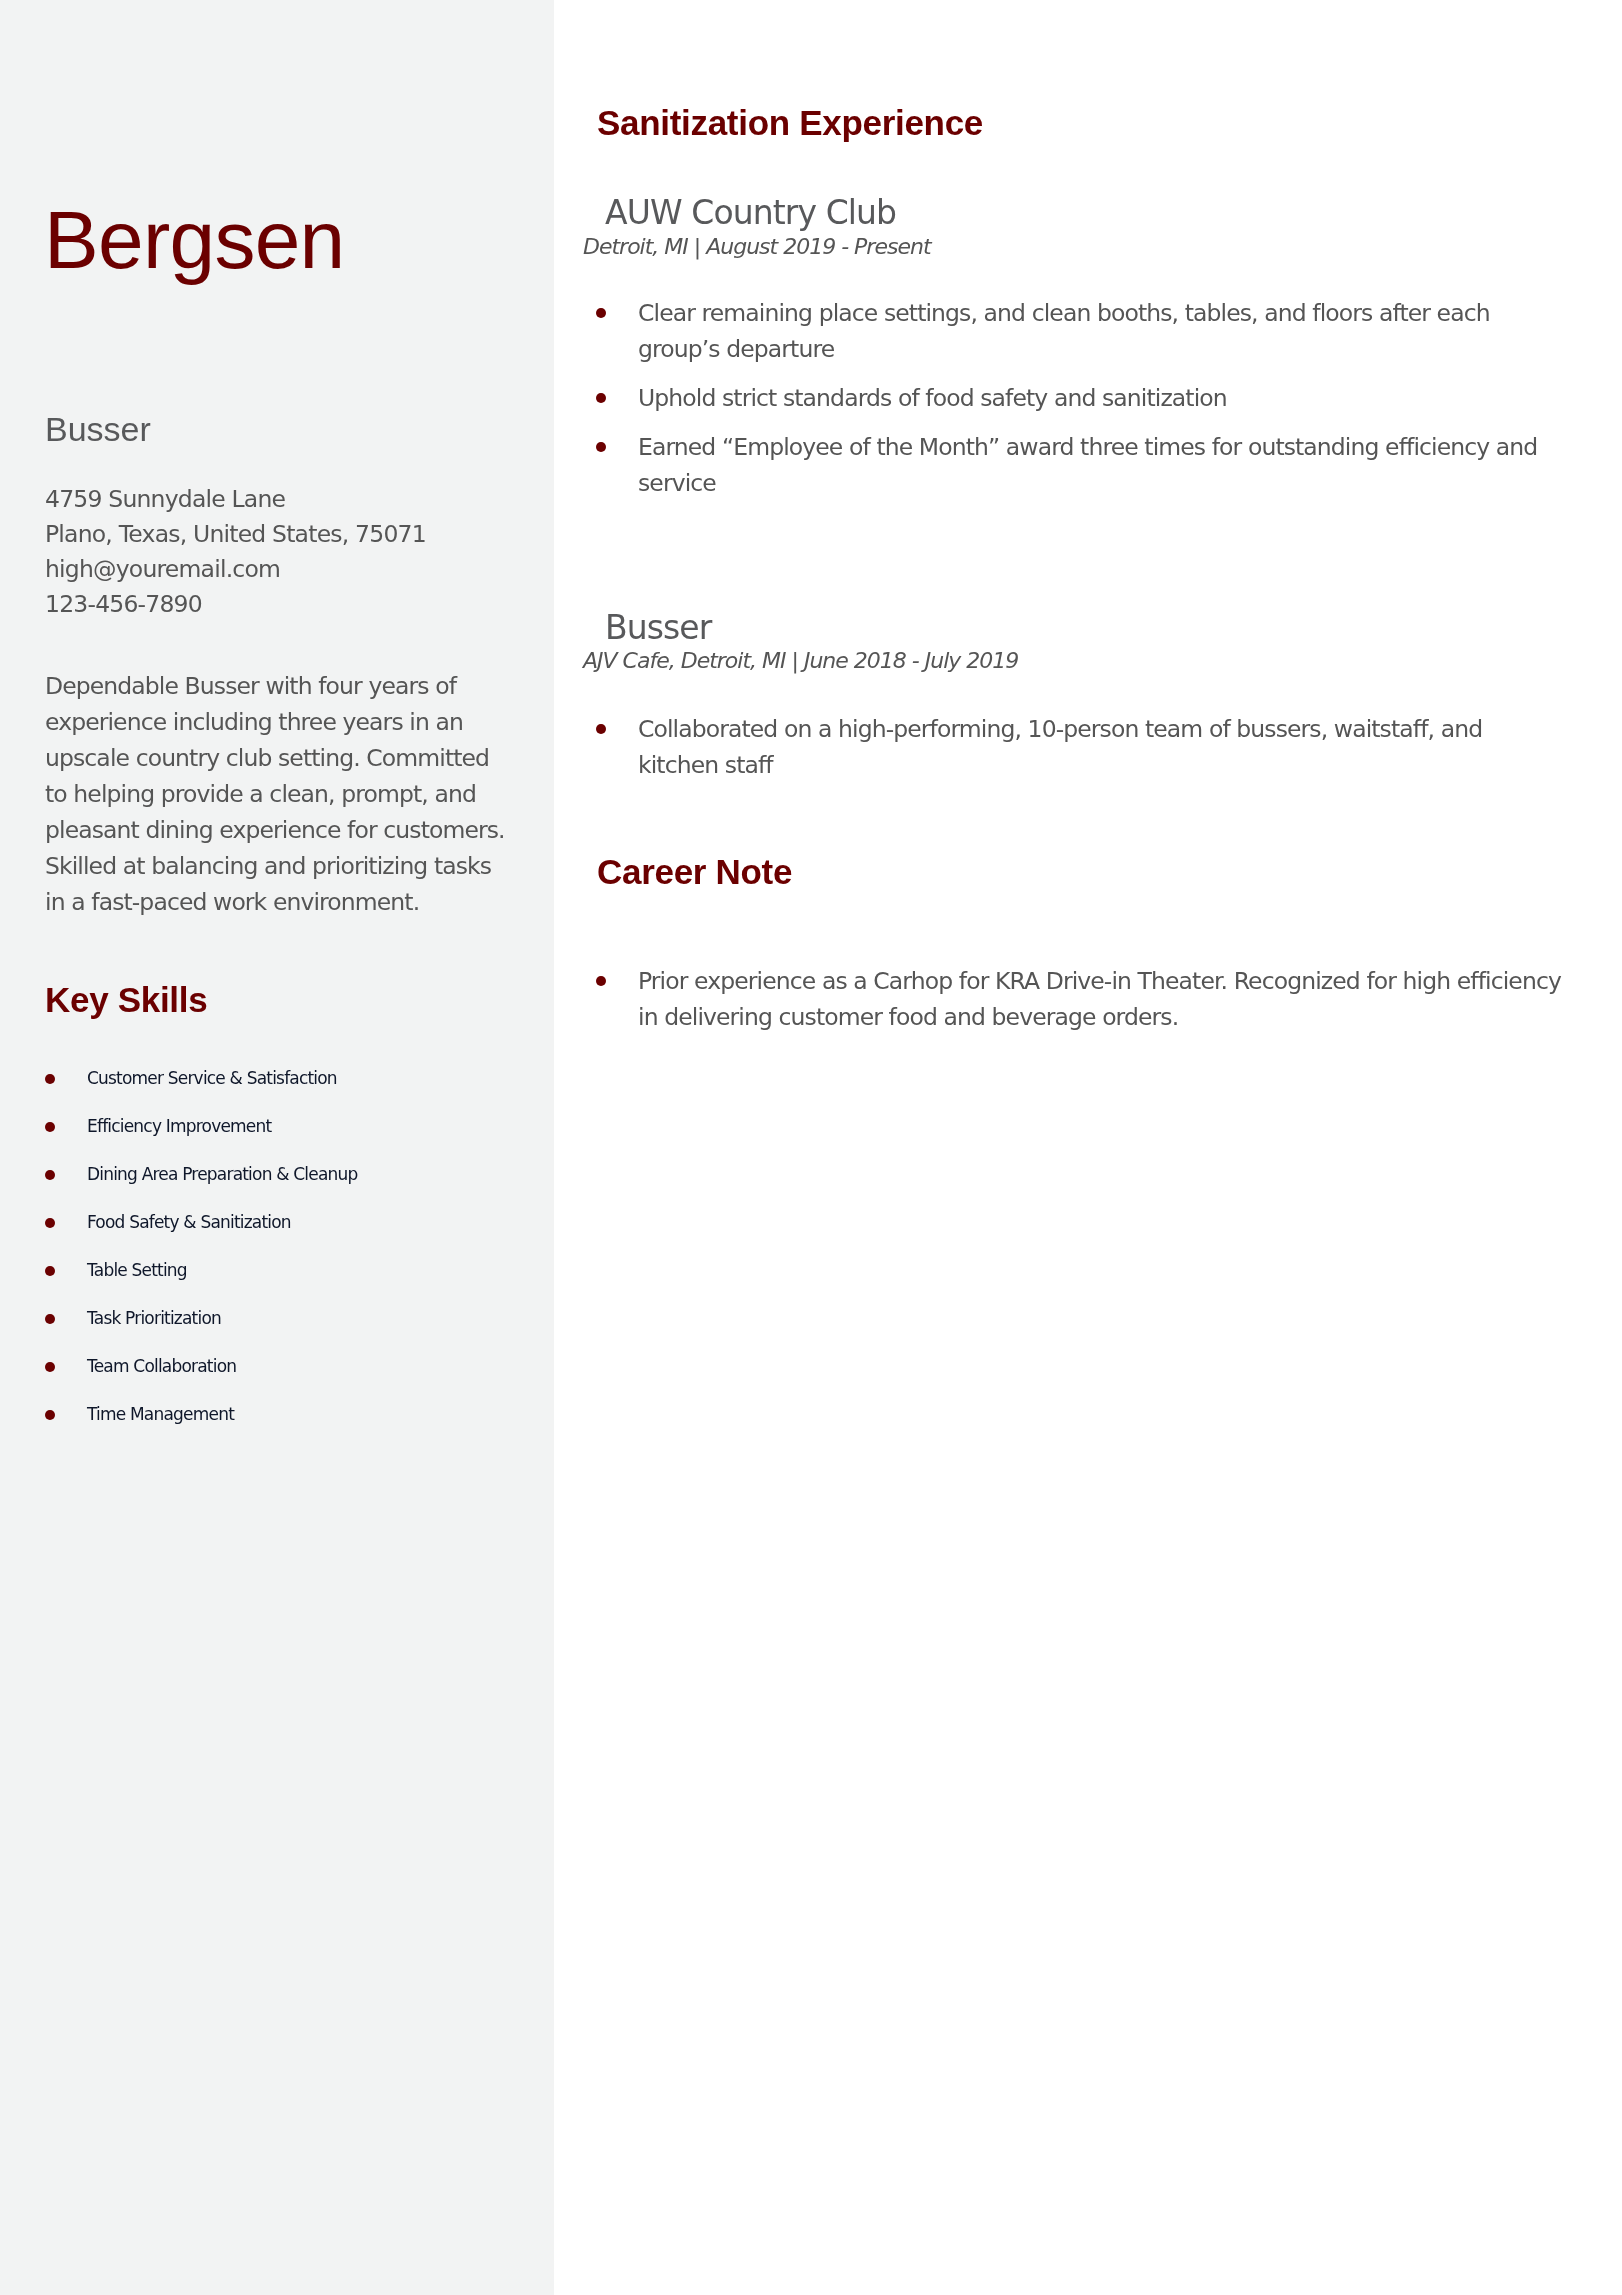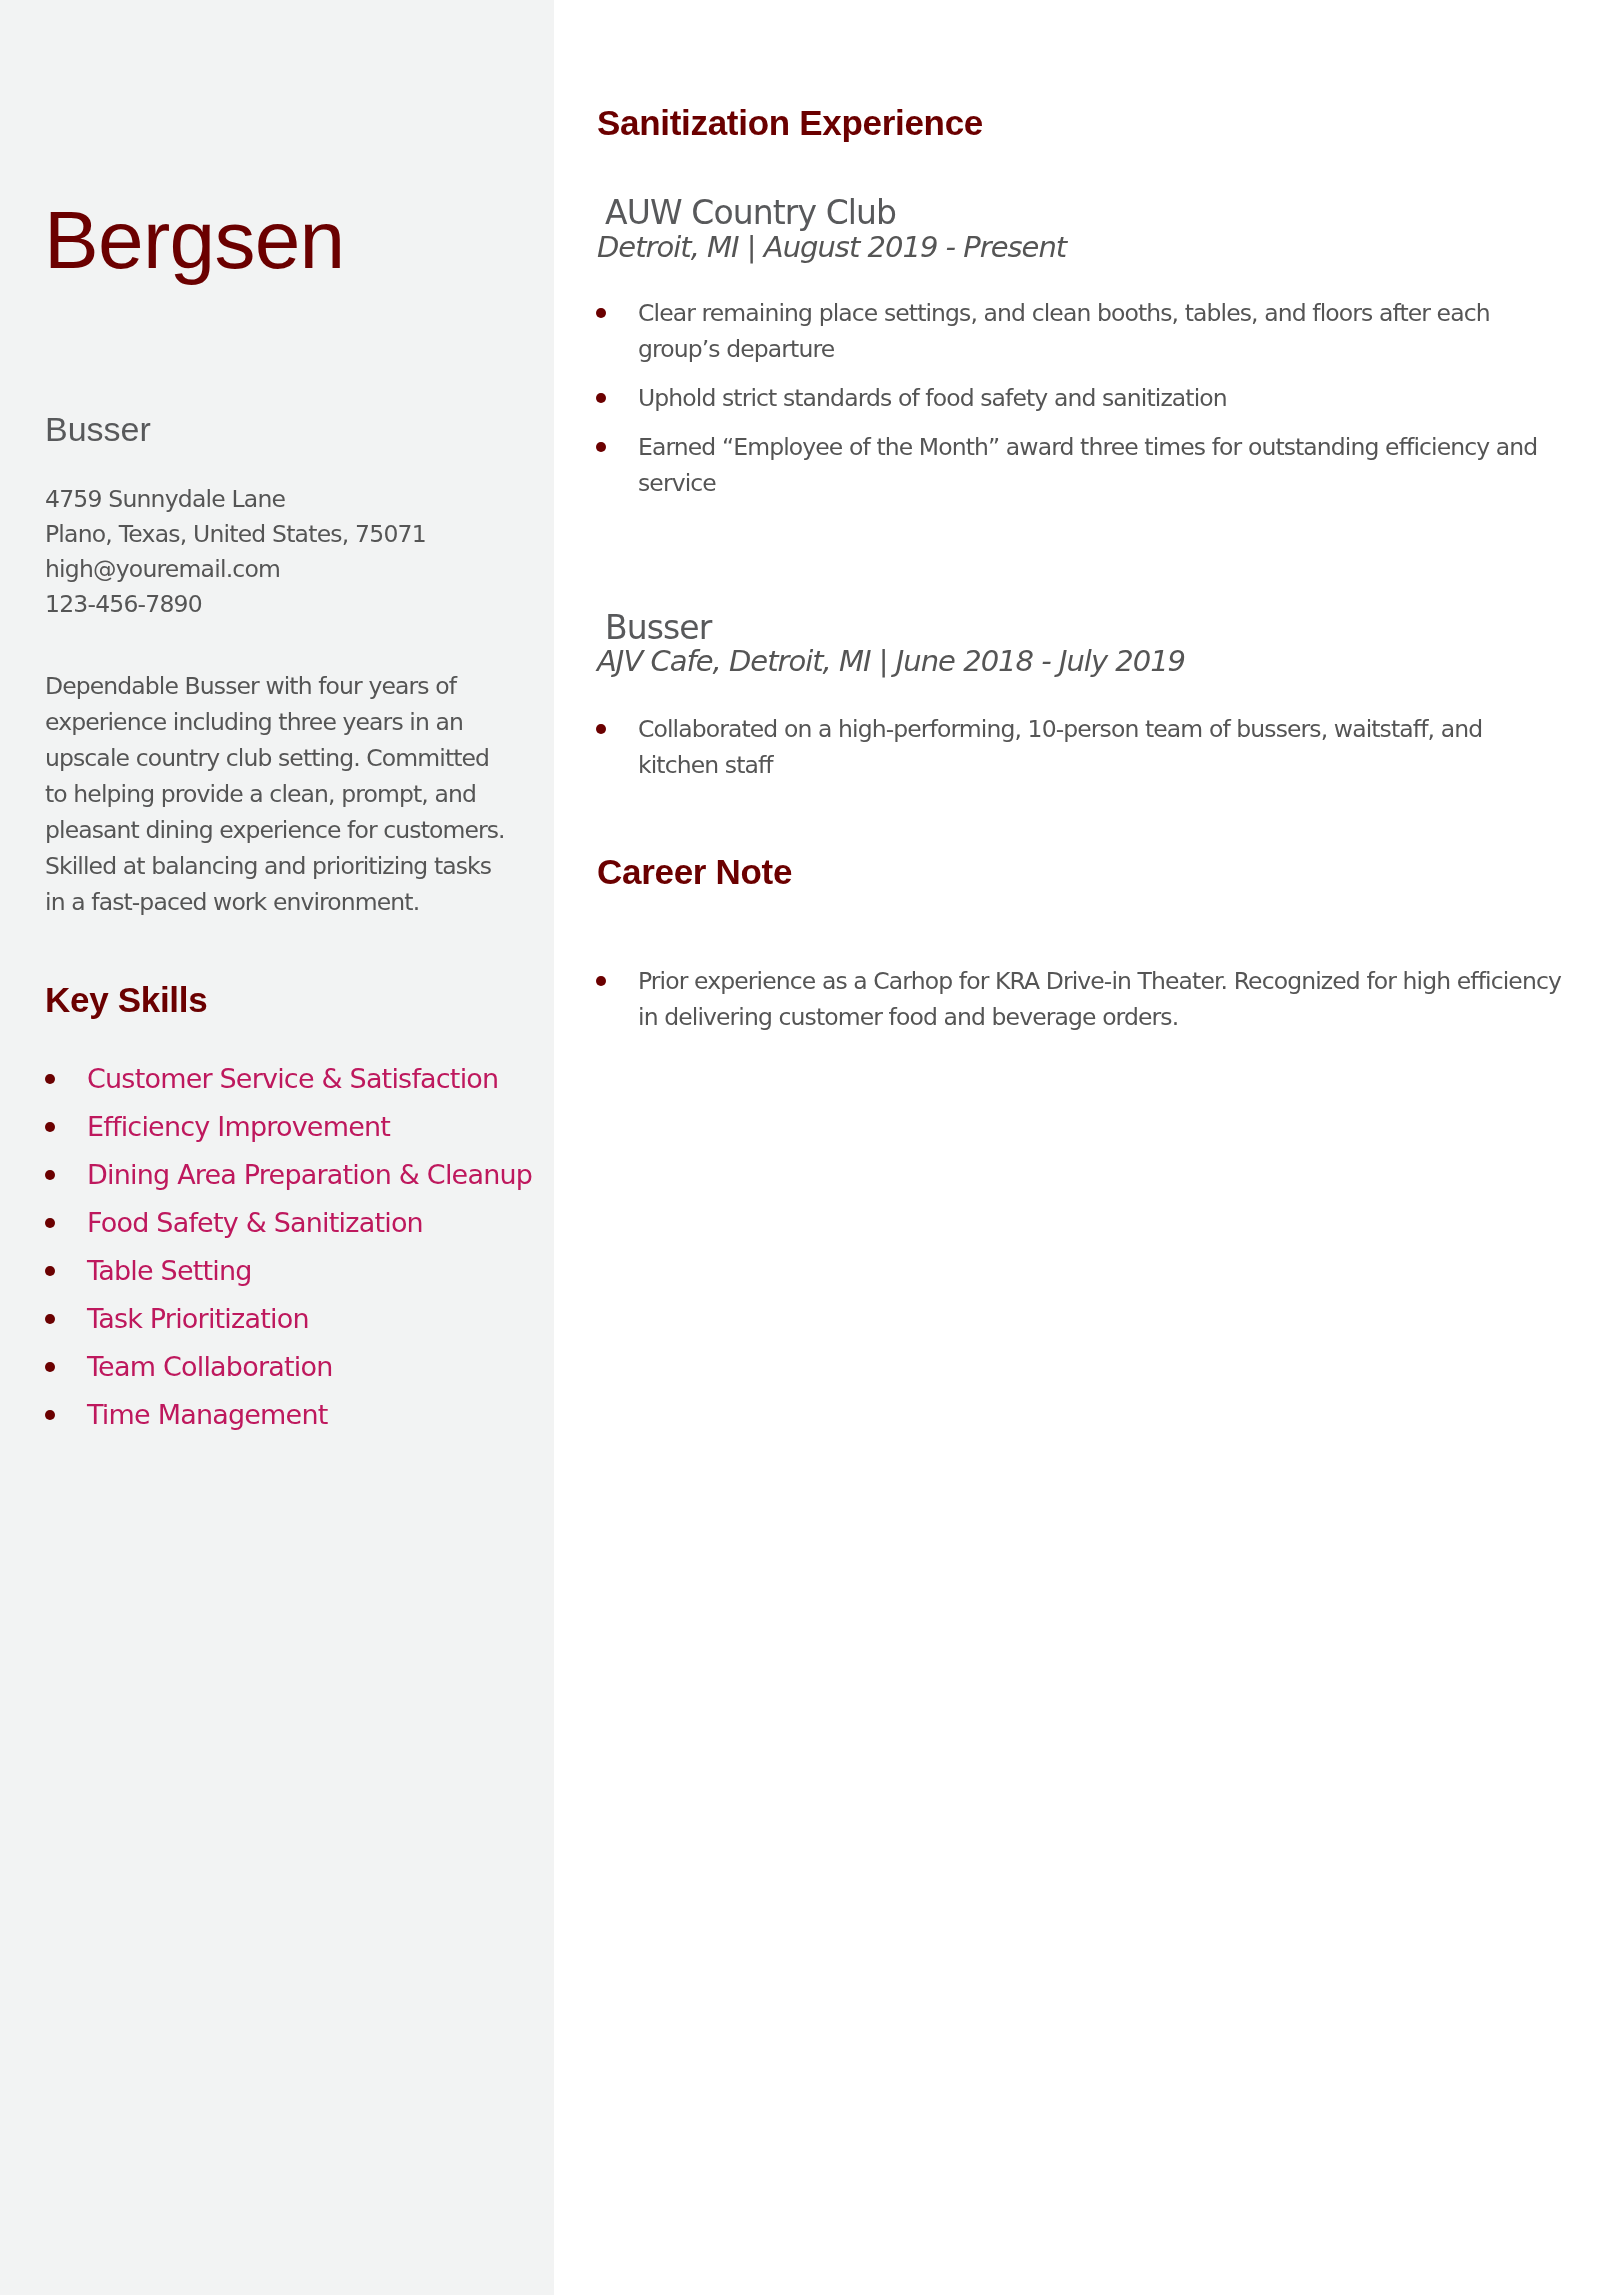--- a/index.html
+++ b/index.html
@@ -45,39 +45,39 @@
     font-family:"Liberation Sans", sans-serif; font-weight:700;
     font-size:35px; line-height:39px; color:#6b0000;
     letter-spacing:-0.3px;
   }
   .skills {
     position:absolute; left:0; top:1061px; width:554px; margin:0; padding:0;
     list-style:none;
   }
   .skills li {
     position:relative; height:48px; line-height:35px;
-    font-size:27px; color:#be185d; letter-spacing:-0.8px;
+    font-size:17px; color:#0f172a; letter-spacing:-0.8px;
     white-space:nowrap;
   }
   .skills li .dot {
     position:absolute; left:45px; top:13px; width:9.8px; height:9.8px;
     border-radius:50%; background:#6b0000;
   }
   .skills li .txt { position:absolute; left:87px; top:0; }
 
   .job-title {
     position:absolute; left:597px; margin:8px;
     font-family:"DejaVu Sans", sans-serif; font-weight:400;
     font-size:33px; line-height:33px; color:#58595b; letter-spacing:-0.9px;
     white-space:nowrap;
   }
   .job-meta {
-    position:absolute; left:597px; margin:0;
+    position:absolute; left:583px; margin:0;
     font-family:"DejaVu Sans", sans-serif; font-style:italic;
-    font-size:29px; line-height:30px; color:#555555; letter-spacing:-1px;
+    font-size:22px; line-height:30px; color:#555555; letter-spacing:-1px;
     white-space:nowrap;
   }
   .bullets {
     position:absolute; left:597px; width:967px; margin:0; padding:0;
     list-style:none;
   }
   .bullets li {
     position:relative; padding-left:41px;
     font-size:23.5px; line-height:36px; color:#555555;
     letter-spacing:-0.9px; margin-bottom:13px;

